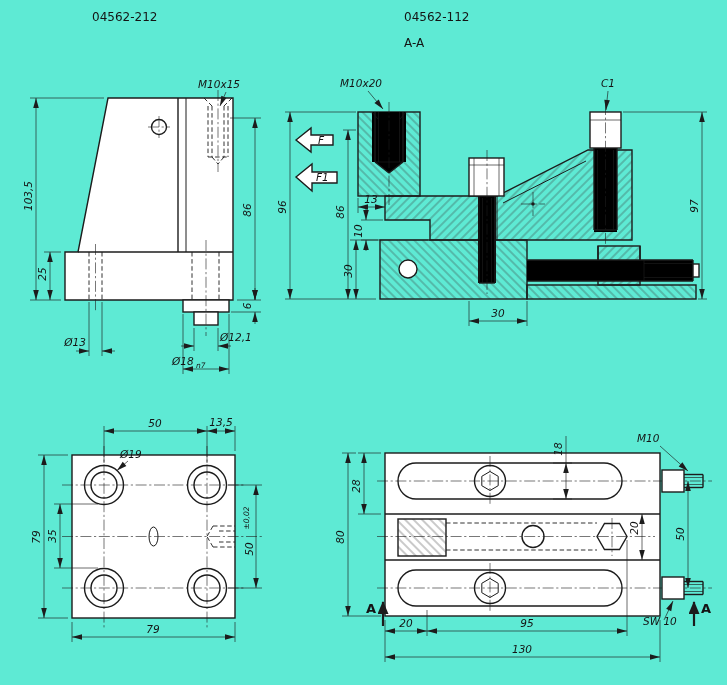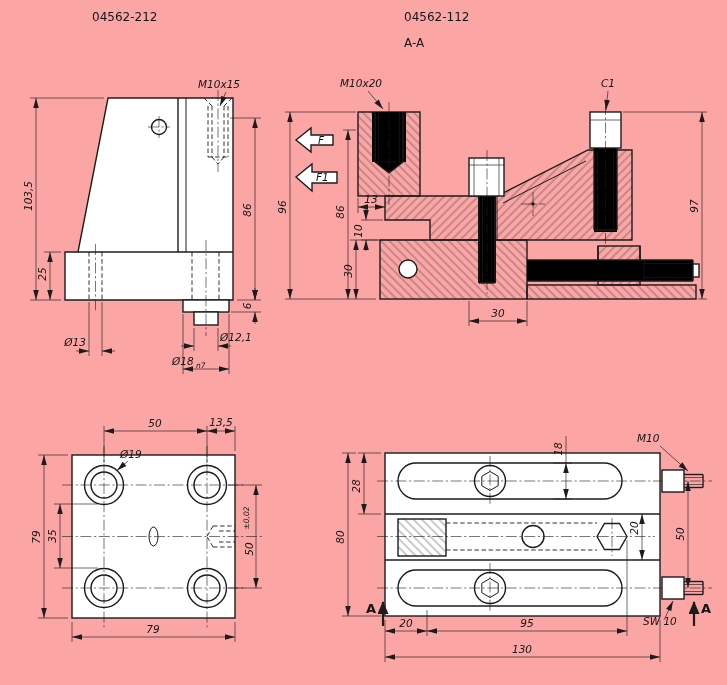--- a/index.html
+++ b/index.html
@@ -1,16 +1,16 @@
 <!DOCTYPE html>
 <html><head>
 <meta charset="utf-8">
 <style>
   html,body{margin:0;padding:0;background:#fff}
-  .sheet{position:relative;width:727px;height:685px;background:#fca5a5;overflow:hidden}
+  .sheet{position:relative;width:727px;height:685px;background:#5eead4;overflow:hidden}
   svg{position:absolute;left:0;top:0}
   .hstroke{stroke:#1c1c1c;stroke-width:1.4}
   .olf{fill:#fff;stroke:#1c1c1c;stroke-width:1.4}
   .ol{fill:none;stroke:#1c1c1c;stroke-width:1.4}
   .ol2{fill:none;stroke:#1c1c1c;stroke-width:1}
   .thin{fill:none;stroke:#1c1c1c;stroke-width:0.65}
   .hid{fill:none;stroke:#1c1c1c;stroke-width:0.9;stroke-dasharray:4.5 2.6}
   .cl{fill:none;stroke:#1c1c1c;stroke-width:0.6;stroke-dasharray:11 2.6 2.2 2.6}
   .dim{fill:none;stroke:#1c1c1c;stroke-width:0.65}
   .sec{fill:none;stroke:#1c1c1c;stroke-width:2.2}

